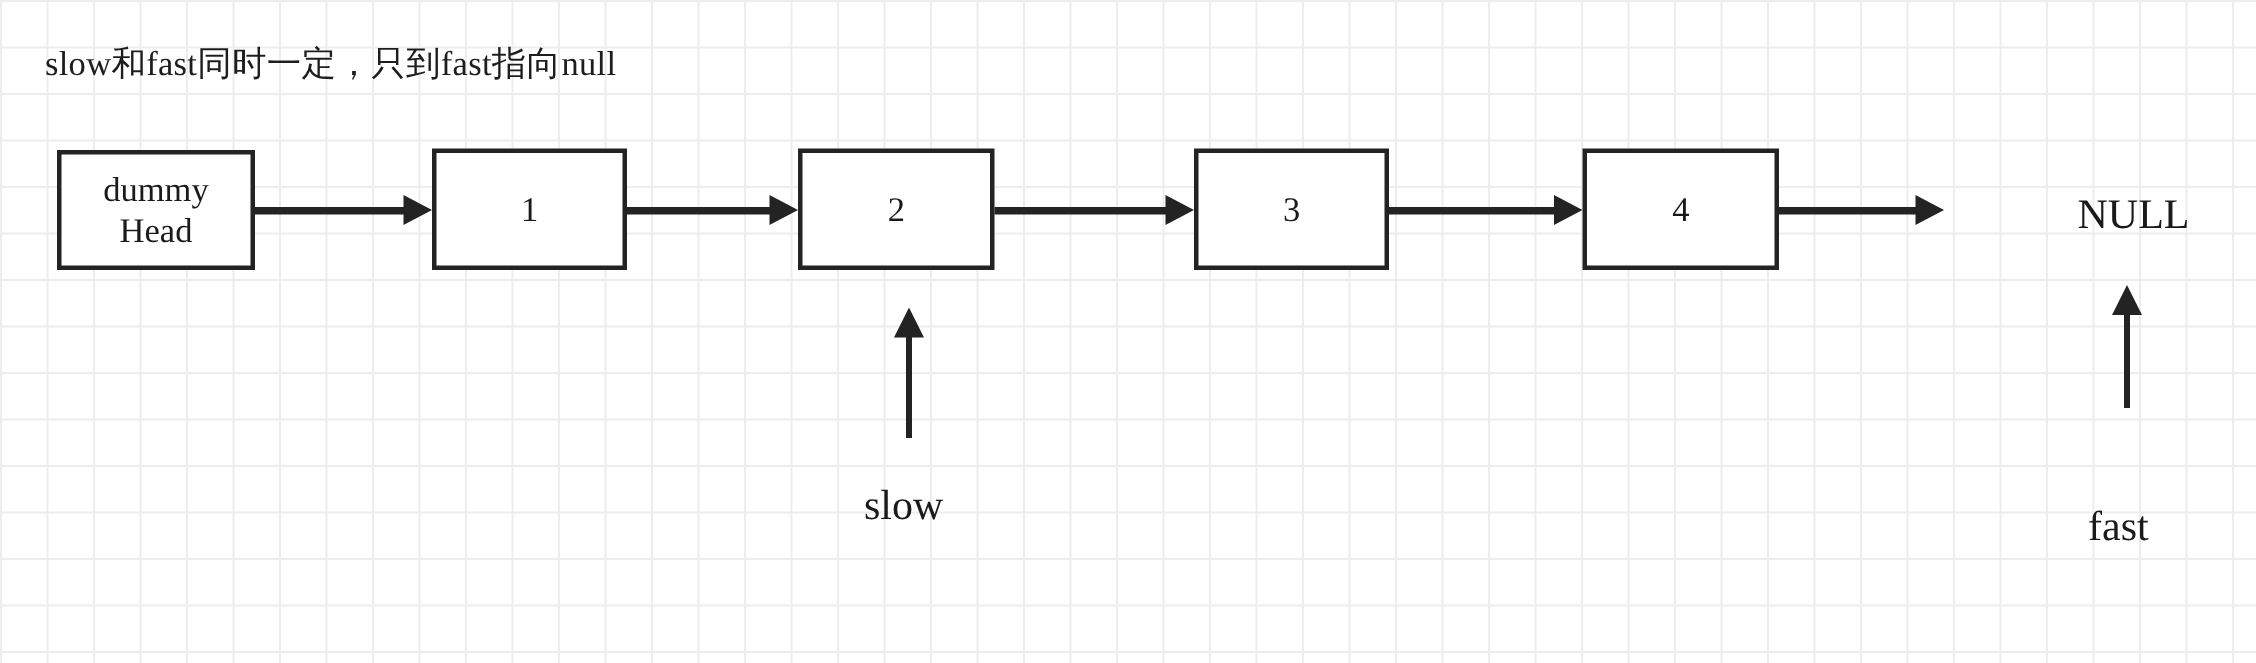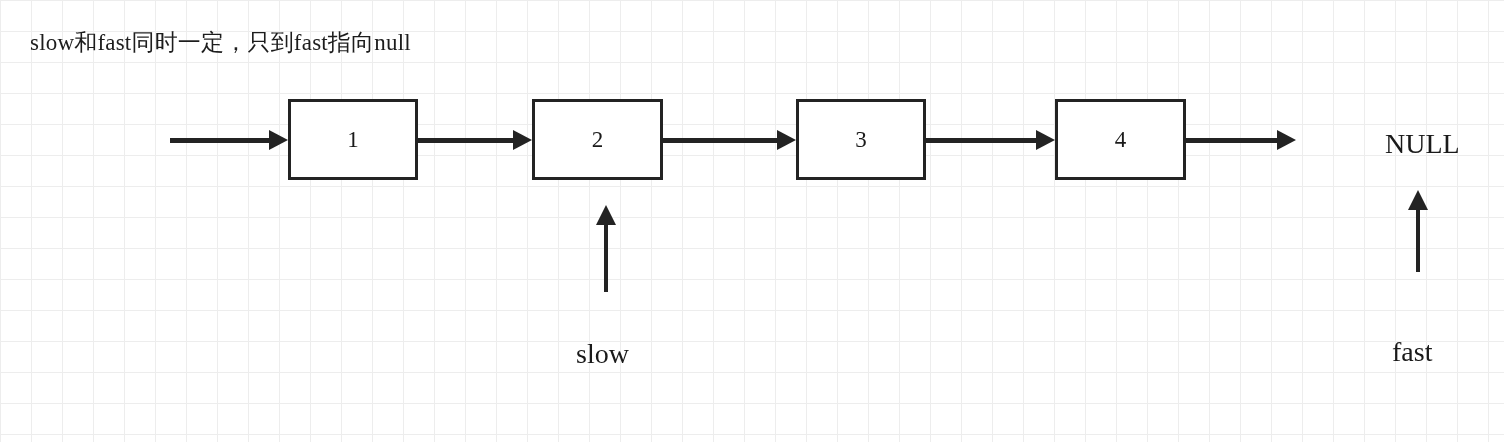--- a/index.html
+++ b/index.html
@@ -139,20 +139,26 @@
     white-space: nowrap;
   }
 </style>
 </head>
 <body>
 
 <div id="canvas" style="width: 1504px; height: 442px;">
 
   <div class="title">slow和fast同时一定，只到fast指向null</div>
 
+  <div class="node-box" id="box0" style="left: 38px; top: 100px; width: 132px; height: 80px; border-color: rgb(35, 35, 35);">
+    <div>
+      <span class="node-label">dummy</span>
+      <span class="node-label">Head</span>
+    </div>
+  </div>
 
   <div class="node-box" id="box1" style="left: 288px; top: 99px; width: 130px; height: 81px; border-color: rgb(35, 35, 35);">
     <span class="node-label">1</span>
   </div>
 
   <div class="node-box" id="box2" style="left: 532px; top: 99px; width: 131px; height: 81px; border-color: rgb(35, 35, 35);">
     <span class="node-label">2</span>
   </div>
 
   <div class="node-box" id="box3" style="left: 796px; top: 99px; width: 130px; height: 81px; border-color: rgb(35, 35, 35);">
@@ -183,21 +189,21 @@
     <div class="shaft" style="width: 93px; background: rgb(35, 35, 35);"></div>
     <div class="head" style="left: 91px; border-left-color: rgb(35, 35, 35);"></div>
   </div>
 
   <div class="plain-label" id="nulllbl" style="left: 1385px; top: 128px;">NULL</div>
 
   <div class="v-arrow" id="vslow" style="left: 606px; top: 205px; height: 87px;">
     <div class="head" style="border-bottom-color: rgb(35, 35, 35);"></div>
     <div class="shaft" style="height: 69px; background: rgb(35, 35, 35);"></div>
   </div>
-  <div class="plain-label" id="slowlbl" style="left: 576px; top: 338px; text-align: center;">slow</div>
+  <div class="plain-label" id="slowlbl" style="left: 576px; top: 322px; text-align: center;">slow</div>
 
   <div class="v-arrow" id="vfast" style="left: 1418px; top: 190px; height: 82px;">
     <div class="head" style="border-bottom-color: rgb(35, 35, 35);"></div>
     <div class="shaft" style="height: 64px; background: rgb(35, 35, 35);"></div>
   </div>
   <div class="plain-label" id="fastlbl" style="left: 1392px; top: 300px; margin-top: 36px;">fast</div>
 
 
 </div>
 

